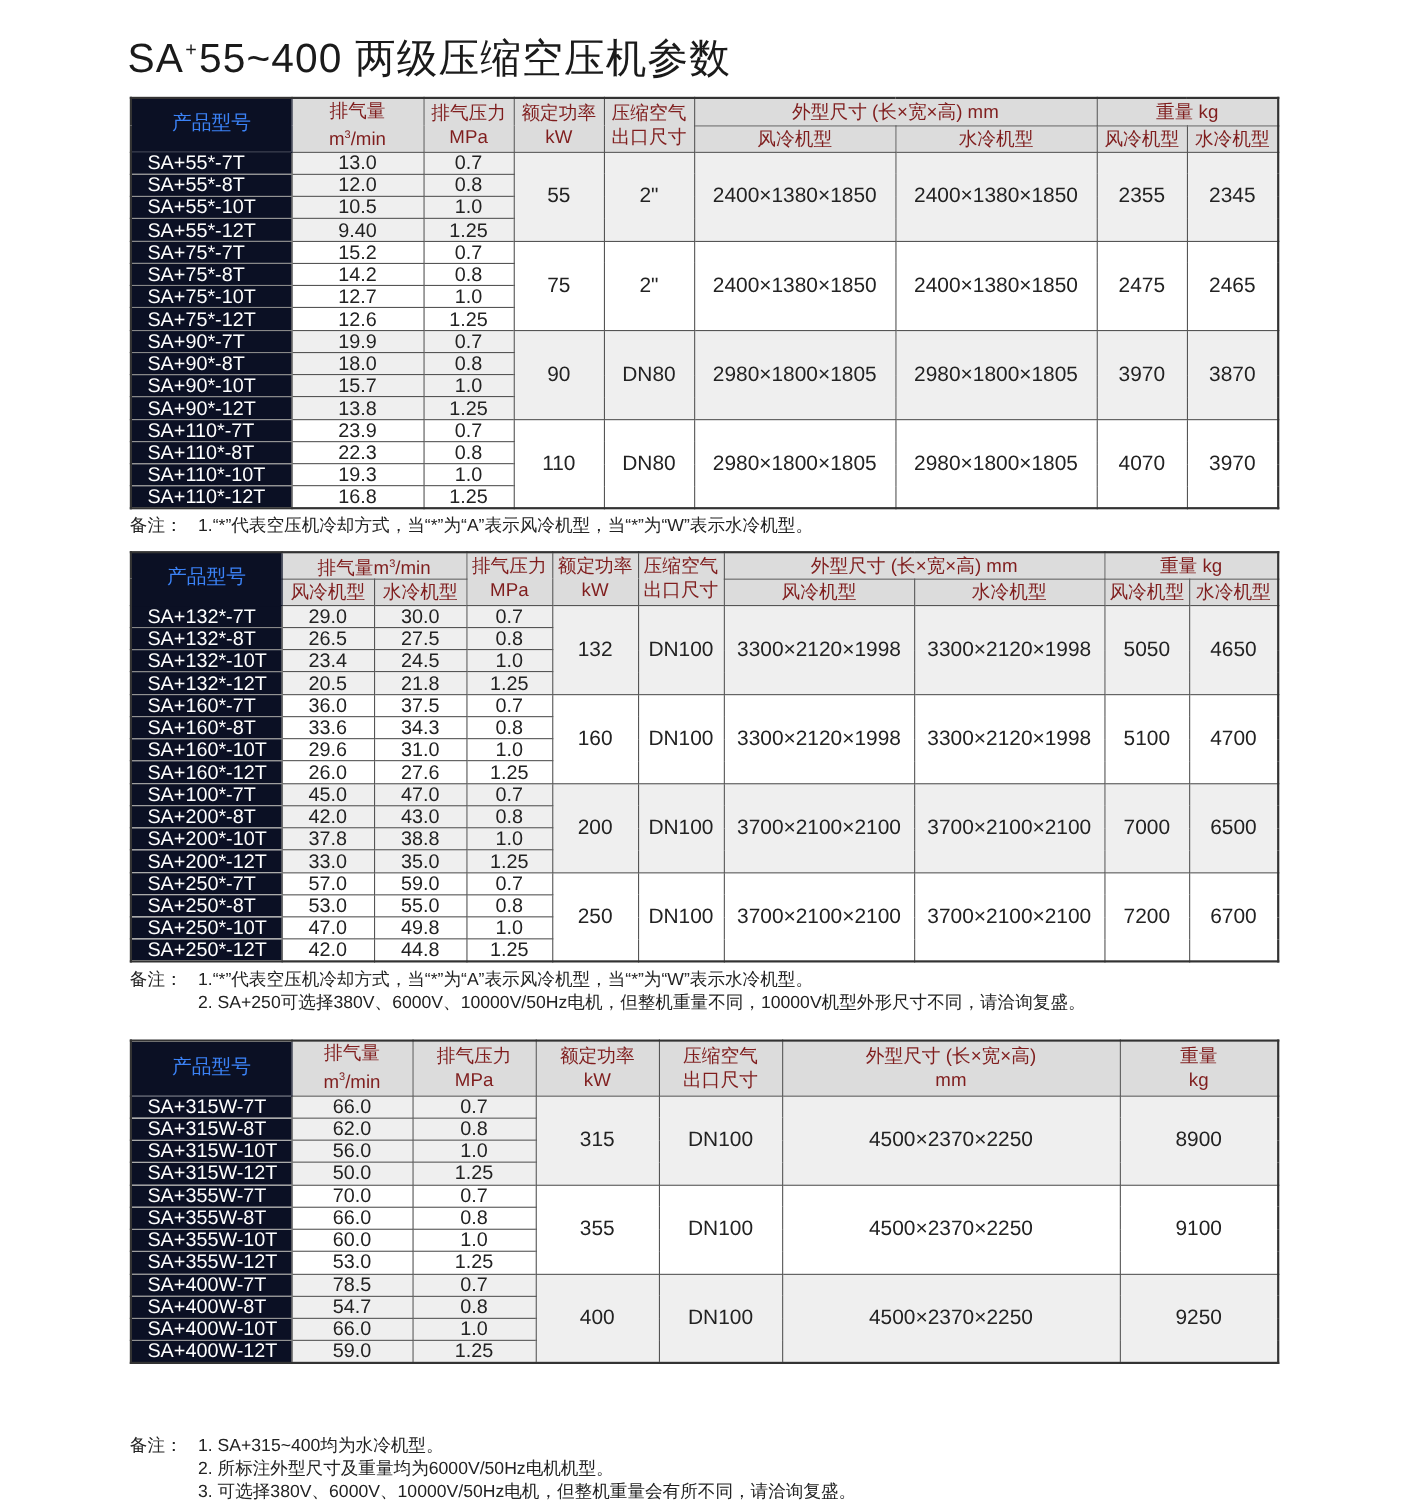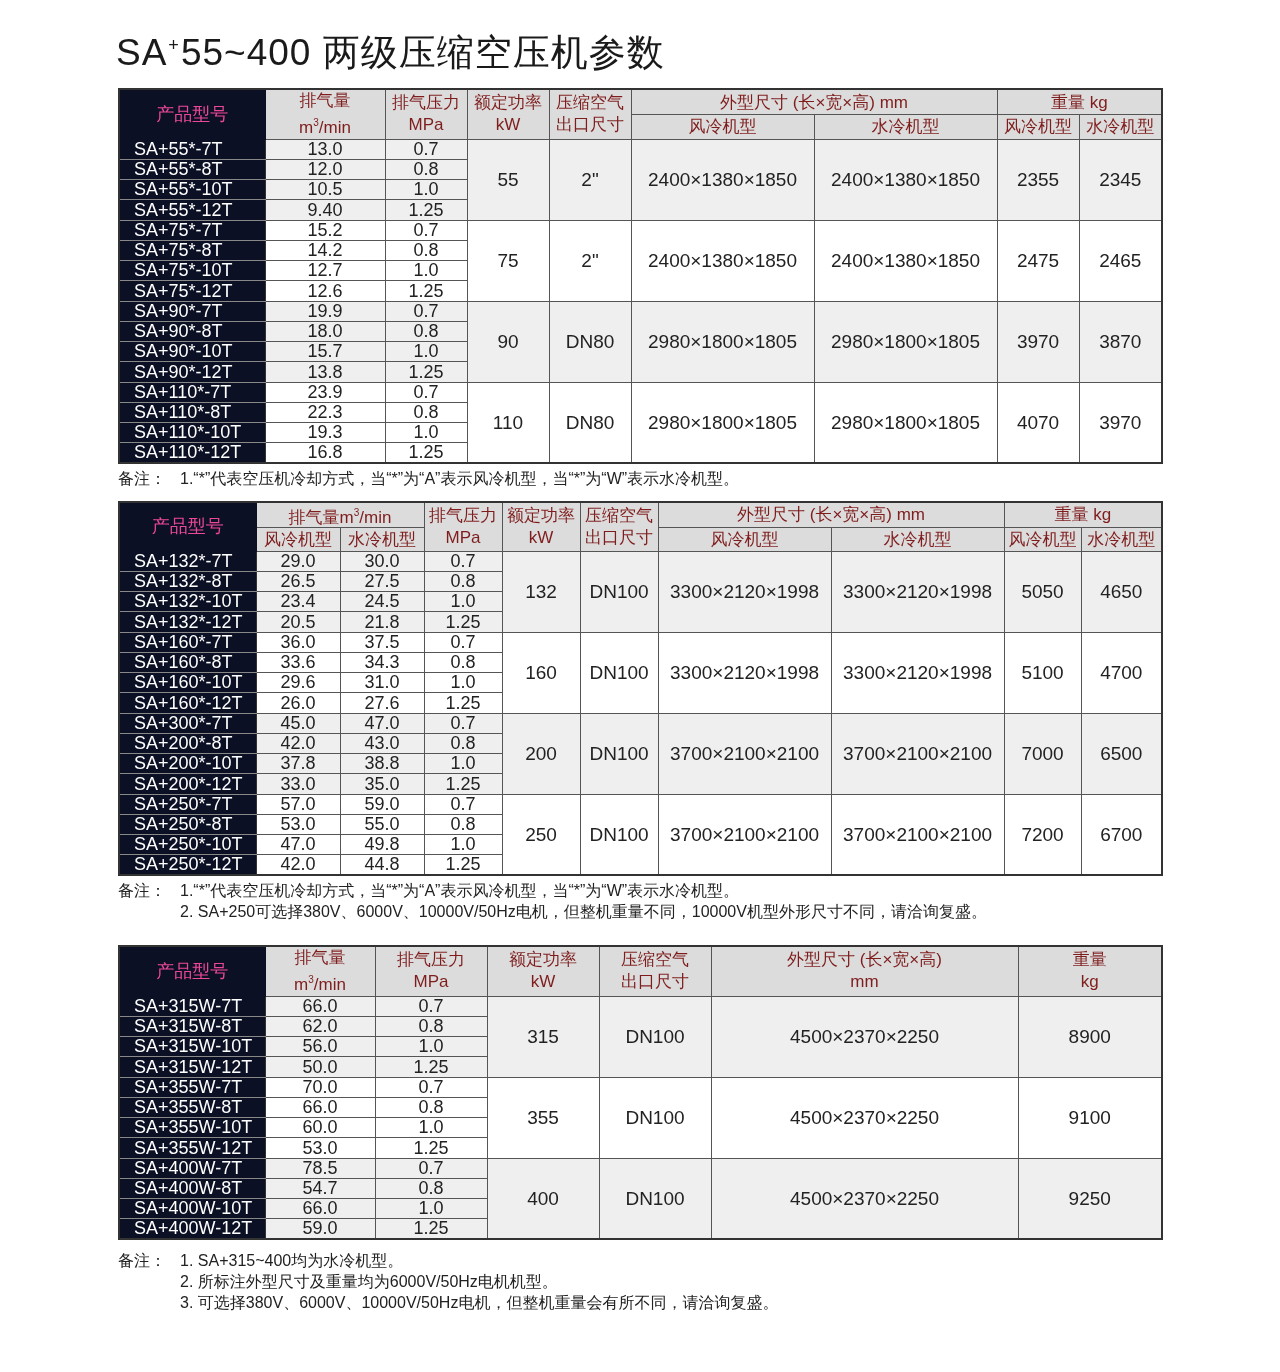--- a/index.html
+++ b/index.html
@@ -2,21 +2,21 @@
 <html><head>
 <meta charset="utf-8">
 <style>
   html, body { margin: 0; padding: 0; background: #ffffff; }
   body { width: 1280px; height: 1372px; position: relative; font-family: "Liberation Sans", "DejaVu Sans", sans-serif; color: #222; }
   .title { position: absolute; left: 116px; top: 28px; font-size: 37px; letter-spacing: 1px; color: #1a1a1a; white-space: nowrap; font-family: "Liberation Sans", "DejaVu Sans", sans-serif; }
   .title sup { font-size: 18px; vertical-align: 14px; margin: 0 1px; }
   table.spec { position: absolute; left: 118px; border-collapse: collapse; border: 2px solid #333; table-layout: fixed; }
   table.spec td, table.spec th { border: 1px solid #555; padding: 0; text-align: center; font-weight: normal; font-size: 18px; line-height: 19px; overflow: hidden; white-space: nowrap; }
   table.spec th { background: #dcdcdc; font-size: 17px; color: #7f1d1d; }
-  table.spec th.model-head { background: #0b1024; color: #ec4899; border-color: #0b1024; font-size: 18px; }
+  table.spec th.model-head { background: #0b1024; color: #3b82f6; border-color: #0b1024; font-size: 18px; font-family: Liberation Mono, monospace; }
   table.spec td.model { background: #0b1024; color: #ffffff; text-align: left; padding-left: 14px; border-left: 1px solid #0b1024; border-right: 1px solid #333; border-top: 1px solid #888; border-bottom: 1px solid #888; font-size: 18px; }
   table.spec tr.g-odd td.val { background: #efefef; }
   table.spec tr.g-even td.val { background: #ffffff; }
   table.spec td.val { font-size: 18px; color: #222; }
   table.spec td.big { font-size: 19px; }
   .notes { position: absolute; left: 118px; font-size: 16px; color: #222; line-height: 21px; white-space: nowrap; }
   .notes .lbl { display: inline-block; width: 62px; }
   .notes .ind { display: inline-block; width: 62px; }
 </style>
 </head>
@@ -251,21 +251,21 @@
         <td class="val">31.0</td>
         <td class="val">1.0</td>
       </tr>
       <tr class="g-even" style="height: 20.25px;">
         <td class="model">SA+160*-12T</td>
         <td class="val">26.0</td>
         <td class="val">27.6</td>
         <td class="val">1.25</td>
       </tr>
       <tr class="g-odd" style="height: 20.25px;">
-        <td class="model">SA+300*-7T</td>
+        <td class="model">SA+100*-7T</td>
         <td class="val">45.0</td>
         <td class="val">47.0</td>
         <td class="val">0.7</td>
         <td class="val big" rowspan="4">200</td>
         <td class="val big" rowspan="4">DN100</td>
         <td class="val big" rowspan="4">3700×2100×2100</td>
         <td class="val big" rowspan="4">3700×2100×2100</td>
         <td class="val big" rowspan="4">7000</td>
         <td class="val big" rowspan="4">6500</td>
       </tr>
@@ -413,17 +413,17 @@
         <td class="val">66.0</td>
         <td class="val">1.0</td>
       </tr>
       <tr class="g-odd" style="height: 20.25px;">
         <td class="model">SA+400W-12T</td>
         <td class="val">59.0</td>
         <td class="val">1.25</td>
       </tr>
     </tbody>
 </table>
-<div class="notes" style="top:1250px;">
+<div class="notes" style="top:1304px;">
   <div><span class="lbl">备注：</span><span>1. SA+315~400均为水冷机型。</span></div>
   <div><span class="ind"></span><span>2. 所标注外型尺寸及重量均为6000V/50Hz电机机型。</span></div>
   <div><span class="ind"></span><span>3. 可选择380V、6000V、10000V/50Hz电机，但整机重量会有所不同，请洽询复盛。</span></div>
 </div>
 
 </body></html>

